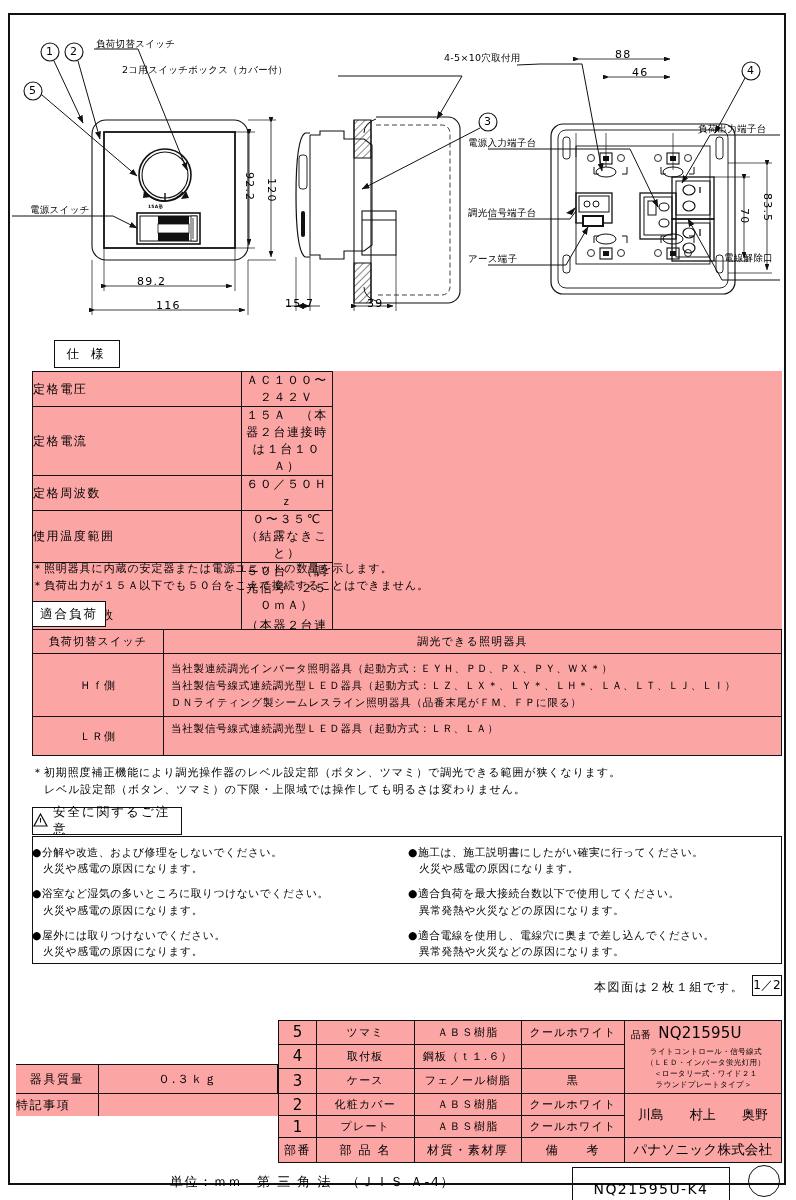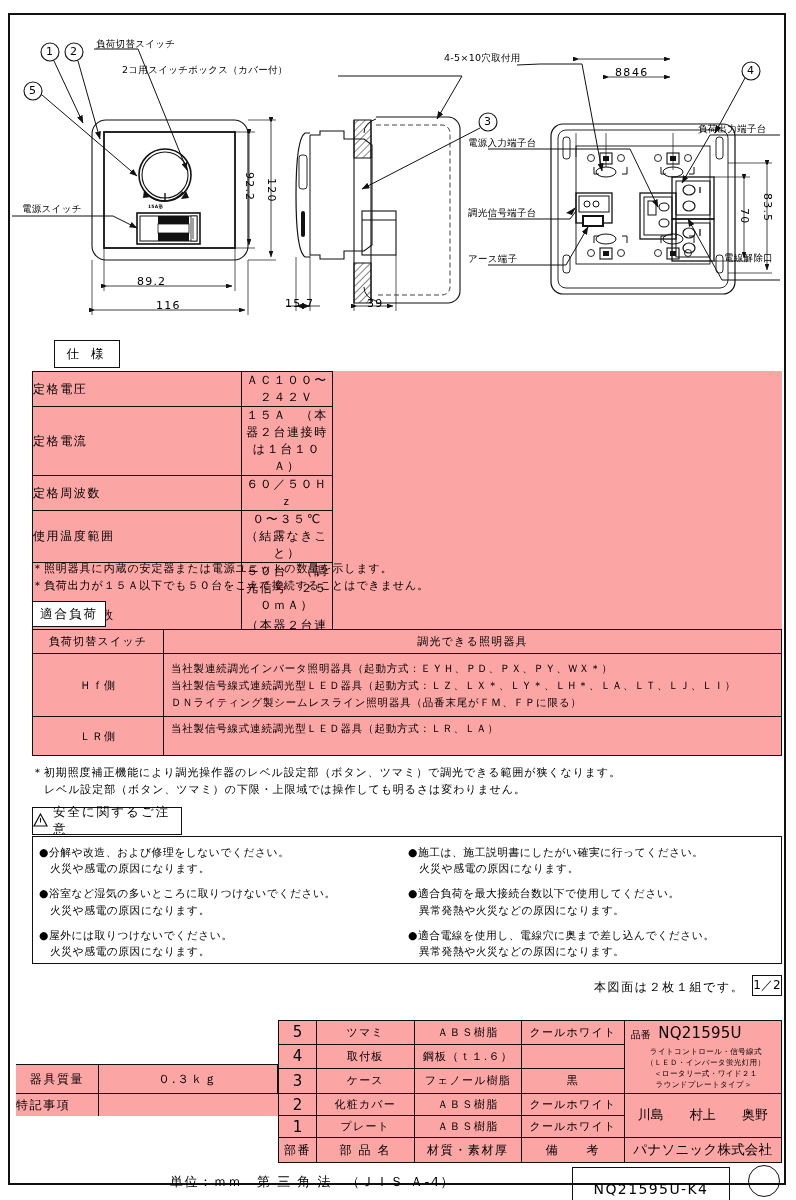--- a/index.html
+++ b/index.html
@@ -243,37 +243,37 @@
   </svg>
   </div>
 
   <div class="txt dimtxt" style="left:36px;top:31px;">1</div>
   <div class="txt dimtxt" style="left:60px;top:31px;">2</div>
   <div class="txt dimtxt" style="left:474px;top:101px;">3</div>
   <div class="txt dimtxt" style="left:737px;top:50px;">4</div>
   <div class="txt dimtxt" style="left:19px;top:70px;">5</div>
 
   <div class="txt lbl" style="left:86px;top:24px;">負荷切替スイッチ</div>
-  <div class="txt lbl" style="left:12px;top:190px;font-family:Liberation Serif, serif;">電源スイッチ</div>
+  <div class="txt lbl" style="left:20px;top:190px;">電源スイッチ</div>
   <div class="txt lbl" style="left:112px;top:50px;text-align:right;">2コ用スイッチボックス（カバー付）</div>
   <div class="txt lbl" style="left:434px;top:38px;">4-5×10穴取付用</div>
   <div class="txt lbl" style="left:458px;top:123px;">電源入力端子台</div>
   <div class="txt lbl" style="left:458px;top:193px;">調光信号端子台</div>
   <div class="txt lbl" style="left:458px;top:239px;">アース端子</div>
   <div class="txt lbl" style="left:688px;top:109px;">負荷出力端子台</div>
   <div class="txt lbl" style="left:714px;top:238px;">電線解除口</div>
   <div class="txt" style="left:138px;top:190px;font-size:4.4px;letter-spacing:.3px;font-weight:bold;">15A形</div>
 
   <div class="txt dimtxt" style="left:127px;top:261px;">89.2</div>
   <div class="txt dimtxt" style="left:146px;top:285px;">116</div>
   <div class="txt dimtxt" style="left:234px;top:157px;writing-mode:vertical-rl;">92.2</div>
   <div class="txt dimtxt" style="left:256px;top:163px;writing-mode:vertical-rl;">120</div>
   <div class="txt dimtxt" style="left:275px;top:283px;">15.7</div>
   <div class="txt dimtxt" style="left:357px;top:283px;">39</div>
-  <div class="txt dimtxt" style="left:605px;top:52px;text-align:center;">88</div>
+  <div class="txt dimtxt" style="left:605px;top:34px;text-align:center;">88</div>
   <div class="txt dimtxt" style="left:622px;top:52px;">46</div>
   <div class="txt dimtxt" style="left:729px;top:193px;writing-mode:vertical-rl;">70</div>
   <div class="txt dimtxt" style="left:752px;top:178px;writing-mode:vertical-rl;">83.5</div>
 
   <div class="tagbox" style="left:44px;top:325px;width:64px;height:26px;">仕 様</div>
 
   <table class="grid" style="left:22px;top:356px;width:750px;">
     <tbody>
         <tr>
       <td class="l pad s12" style="width:208px;height:23px;">定格電圧</td>
@@ -349,21 +349,21 @@
       <svg width="15" height="14" viewBox="0 0 15 14">
           <polygon points="7.5,1 14,13 1,13" fill="none" stroke="#111" stroke-width="1.2"></polygon>
           <line x1="7.5" y1="5" x2="7.5" y2="9.5" stroke="#111" stroke-width="1.1"></line>
         </svg>
     </span>
     <span>安全に関するご注意</span>
   </div>
 
   <div class="safebox" style="left:22px;top:821px;width:750px;height:128px;"></div>
 
-  <div class="safecol" style="left:29px;top:830px;width:368px;">
+  <div class="safecol" style="left:22px;top:830px;width:368px;">
     <div style="margin-bottom:9px;">
       <div>●分解や改造、および修理をしないでください。</div>
       <div style="padding-left:11px;">火災や感電の原因になります。</div>
     </div>
     <div style="margin-bottom:9px;">
       <div>●浴室など湿気の多いところに取りつけないでください。</div>
       <div style="padding-left:11px;">火災や感電の原因になります。</div>
     </div>
     <div>
       <div>●屋外には取りつけないでください。</div>

